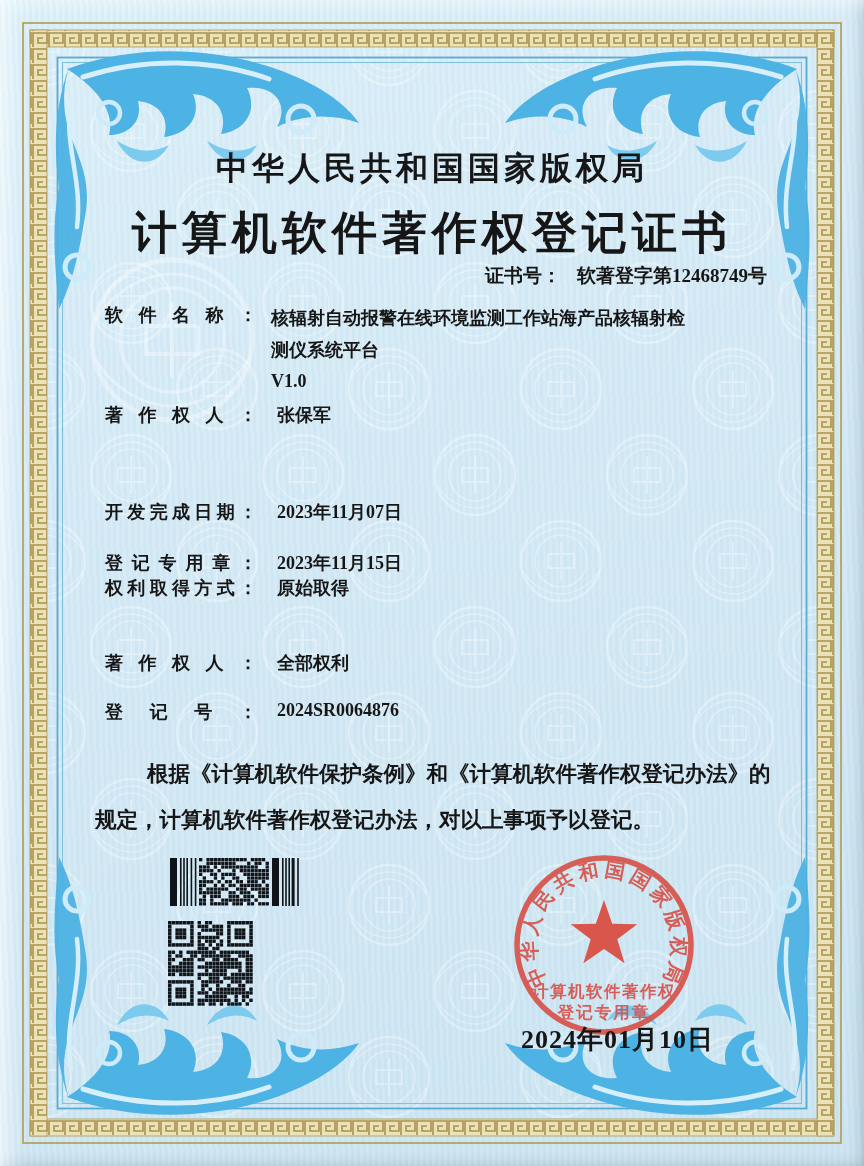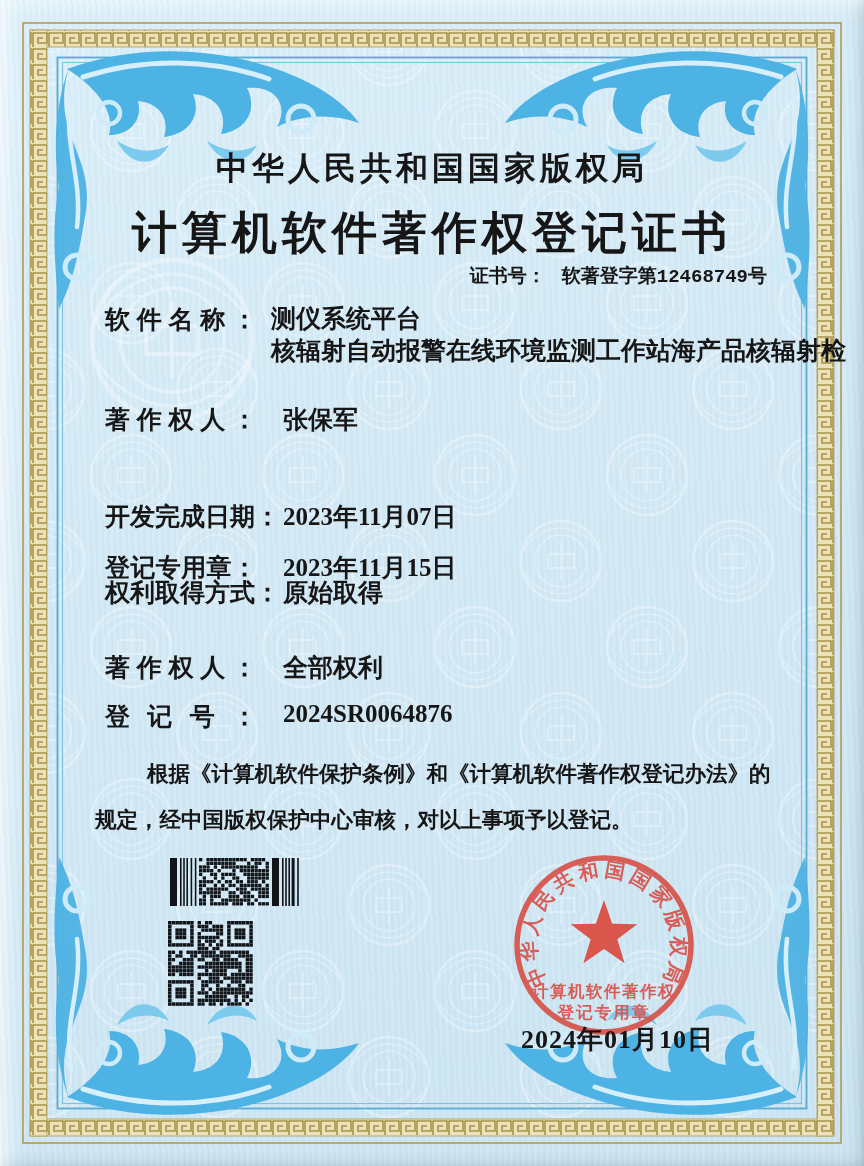--- a/index.html
+++ b/index.html
@@ -10,25 +10,25 @@
     box-shadow:inset 16px 10px 22px -10px rgba(255,255,255,.85),
                inset -8px -6px 18px -10px rgba(60,80,95,.45);
   }
   .texture{position:absolute;inset:0;pointer-events:none;
     background:repeating-linear-gradient(88deg,rgba(255,255,255,.05) 0 3px,rgba(120,170,200,.05) 3px 6px);}
   svg.deco{position:absolute;left:0;top:0;width:864px;height:1166px;}
   .authority{position:absolute;left:0;top:147px;width:864px;text-align:center;
     font-size:32px;font-weight:600;letter-spacing:4px;}
   .cert-title{position:absolute;left:0;top:203px;width:864px;text-align:center;
     font-size:45px;font-weight:700;letter-spacing:5px;}
-  .certno{position:absolute;right:97px;top:263px;font-size:19px;font-weight:600;font-family:Liberation Mono, monospace;}
+  .certno{position:absolute;right:97px;top:263px;font-size:19px;font-weight:600;}
   .certno .lbl{margin-right:16px;}
-  .row{position:absolute;left:105px;font-size:25px;font-weight:600;white-space:nowrap;}
+  .row{position:absolute;left:105px;font-size:18px;font-weight:600;white-space:nowrap;}
   .row .lab{display:inline-block;width:152px;text-align:justify;text-align-last:justify;vertical-align:top;}
-  .row .val{display:inline-block;margin-left:26px;vertical-align:top;}
+  .row .val{display:inline-block;margin-left:20px;vertical-align:top;}
   .swlines{display:inline-block;margin-left:14px;vertical-align:top;line-height:31.5px;}
   .swlines span{display:block;}
   .statement{position:absolute;left:95px;top:751px;width:680px;font-size:21.5px;
     font-weight:600;line-height:46px;}
   .statement .l1{display:block;text-indent:52px;}
   .statement .l2{display:block;}
   .issue-date{position:absolute;left:521px;top:1022px;font-size:26px;font-weight:700;letter-spacing:1px;}
   .code{position:absolute;}
   #barcode{left:170px;top:858px;}
   #qrcode{left:168px;top:921px;}
@@ -91,21 +91,21 @@
     </g>
   </svg>
 
   <div class="authority">中华人民共和国国家版权局</div>
   <div class="cert-title">计算机软件著作权登记证书</div>
   <div class="certno">
     <span class="lbl">证书号：</span><span>软著登字第12468749号</span>
   </div>
 
   <div class="row" style="top:303px">
-    <span class="lab">软件名称：</span><span class="swlines"><span>测仪系统平台</span><span>核辐射自动报警在线环境监测工作站海产品核辐射检</span></span>
+    <span class="lab">软件名称：</span><span class="swlines"><span>核辐射自动报警在线环境监测工作站海产品核辐射检</span><span>测仪系统平台</span><span>V1.0</span></span>
   </div>
   <div class="row" style="top:403px">
     <span class="lab">著作权人：</span><span class="val">张保军</span>
   </div>
   <div class="row" style="top:500px">
     <span class="lab">开发完成日期：</span><span class="val">2023年11月07日</span>
   </div>
   <div class="row" style="top:551px">
     <span class="lab">登记专用章：</span><span class="val">2023年11月15日</span>
   </div>
@@ -114,21 +114,21 @@
   </div>
   <div class="row" style="top:651px">
     <span class="lab">著作权人：</span><span class="val">全部权利</span>
   </div>
   <div class="row" style="top:700px">
     <span class="lab">登记号：</span><span class="val">2024SR0064876</span>
   </div>
 
   <div class="statement">
     <span class="l1">根据《计算机软件保护条例》和《计算机软件著作权登记办法》的</span>
-    <span class="l2">规定，经中国版权保护中心审核，对以上事项予以登记。</span>
+    <span class="l2">规定，计算机软件著作权登记办法，对以上事项予以登记。</span>
   </div>
 
   <svg id="barcode" class="code" width="132" height="48" aria-hidden="true">
       <rect x="0" y="0" width="7" height="48" fill="#101418"></rect>
       <rect x="10" y="0" width="1.6" height="48" fill="#101418"></rect>
       <rect x="13.2" y="0" width="1.6" height="48" fill="#101418"></rect>
       <rect x="16.4" y="0" width="1.6" height="48" fill="#101418"></rect>
       <rect x="20.599999999999998" y="0" width="1.6" height="48" fill="#101418"></rect>
       <rect x="24.799999999999997" y="0" width="1.6" height="48" fill="#101418"></rect>
       <rect x="29" y="0" width="3.3" height="3.3" fill="#101418"></rect>

